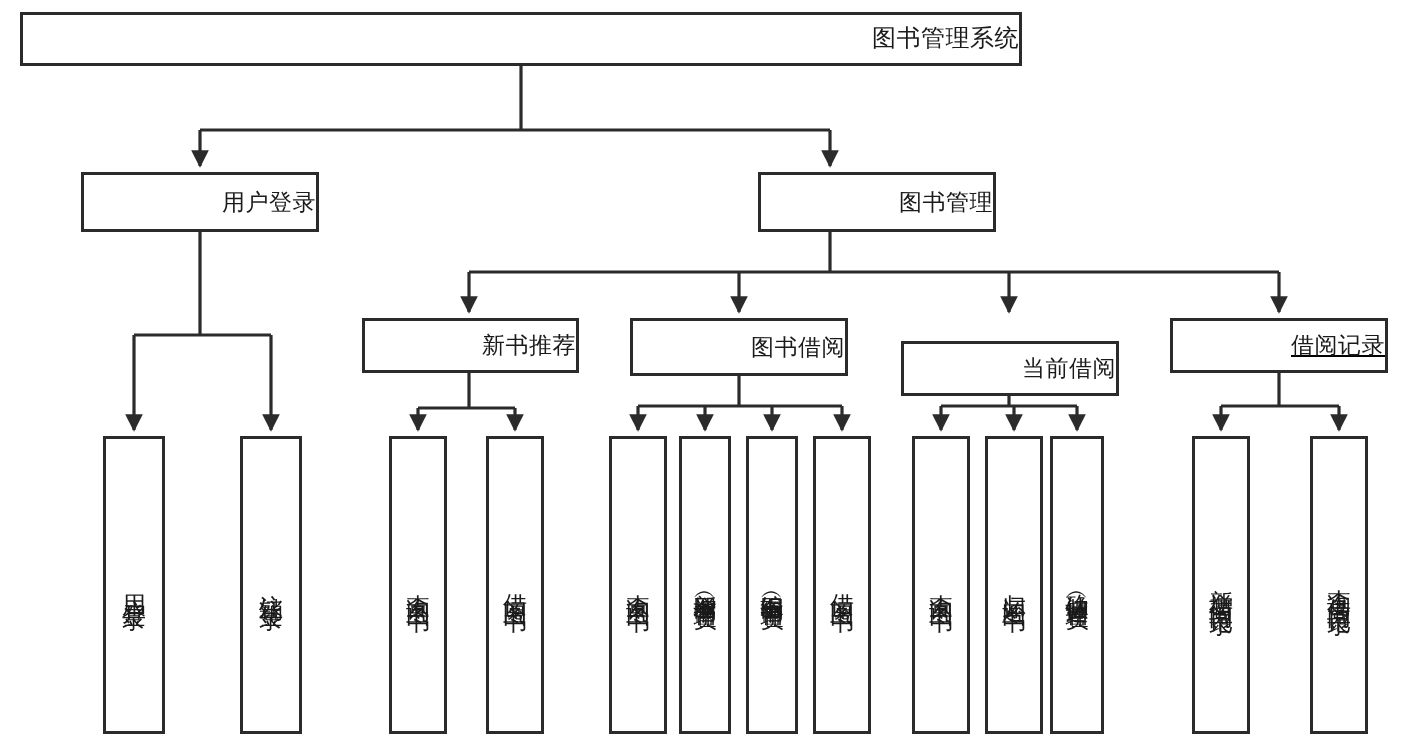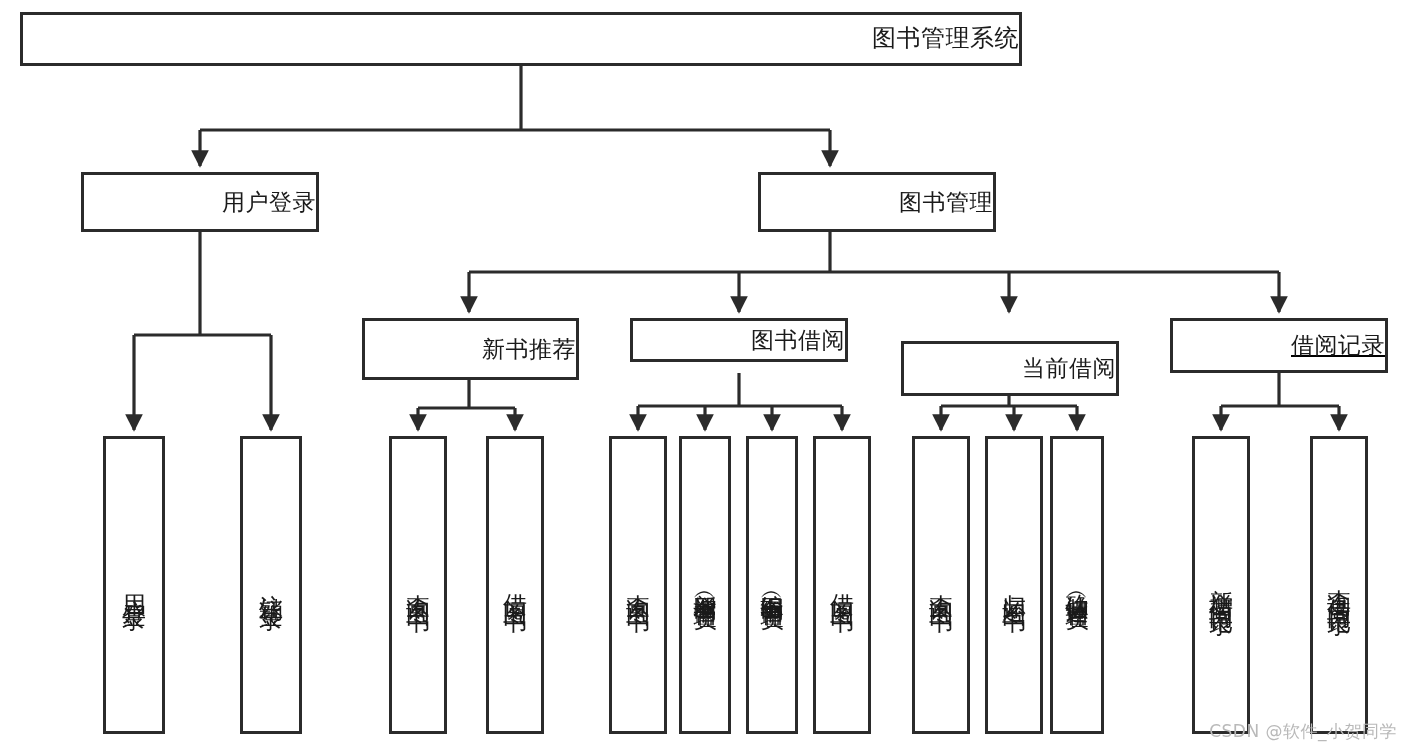--- a/index.html
+++ b/index.html
@@ -132,24 +132,24 @@
   <div id="nodes-layer">
       <div class="node root horizontal" style="left: 20px; top: 12px; width: 1002px; height: 54px;">
         <span class="label">图书管理系统</span>
       </div>
       <div class="node level2 horizontal" style="left: 81px; top: 172px; width: 238px; height: 60px;">
         <span class="label">用户登录</span>
       </div>
       <div class="node level2 horizontal" style="left: 711px; top: 172px; width: 238px; height: 60px; margin-left: 47px;">
         <span class="label">图书管理</span>
       </div>
-      <div class="node level3 horizontal" style="left: 362px; top: 318px; width: 217px; height: 62px;">
+      <div class="node level3 horizontal" style="left: 362px; top: 318px; width: 217px; height: 55px;">
         <span class="label">新书推荐</span>
       </div>
-      <div class="node level3 horizontal" style="left: 630px; top: 318px; width: 218px; height: 44px;">
+      <div class="node level3 horizontal" style="left: 630px; top: 318px; width: 218px; height: 58px;">
         <span class="label">图书借阅</span>
       </div>
       <div class="node level3 horizontal" style="left: 901px; top: 318px; width: 218px; height: 55px; margin-top: 23px;">
         <span class="label">当前借阅</span>
       </div>
       <div class="node level3 horizontal" style="left: 1170px; top: 318px; width: 218px; height: 55px; text-decoration: underline;">
         <span class="label">借阅记录</span>
       </div>
       <div class="node leaf vertical" style="left: 103px; top: 436px; width: 62px; height: 298px;">
         <span class="label">用户登录</span>
@@ -185,14 +185,13 @@
         <span class="label tight">确认归还（管理员）</span>
       </div>
       <div class="node leaf vertical" style="left: 1192px; top: 436px; width: 58px; height: 298px;">
         <span class="label">新增借阅记录</span>
       </div>
       <div class="node leaf vertical" style="left: 1310px; top: 436px; width: 58px; height: 298px;">
         <span class="label">查询借阅记录</span>
       </div>
     </div>
 
-  <div class="watermark">CSDN @软件_小贺同学</div>
 </div>
 
 </body></html>

